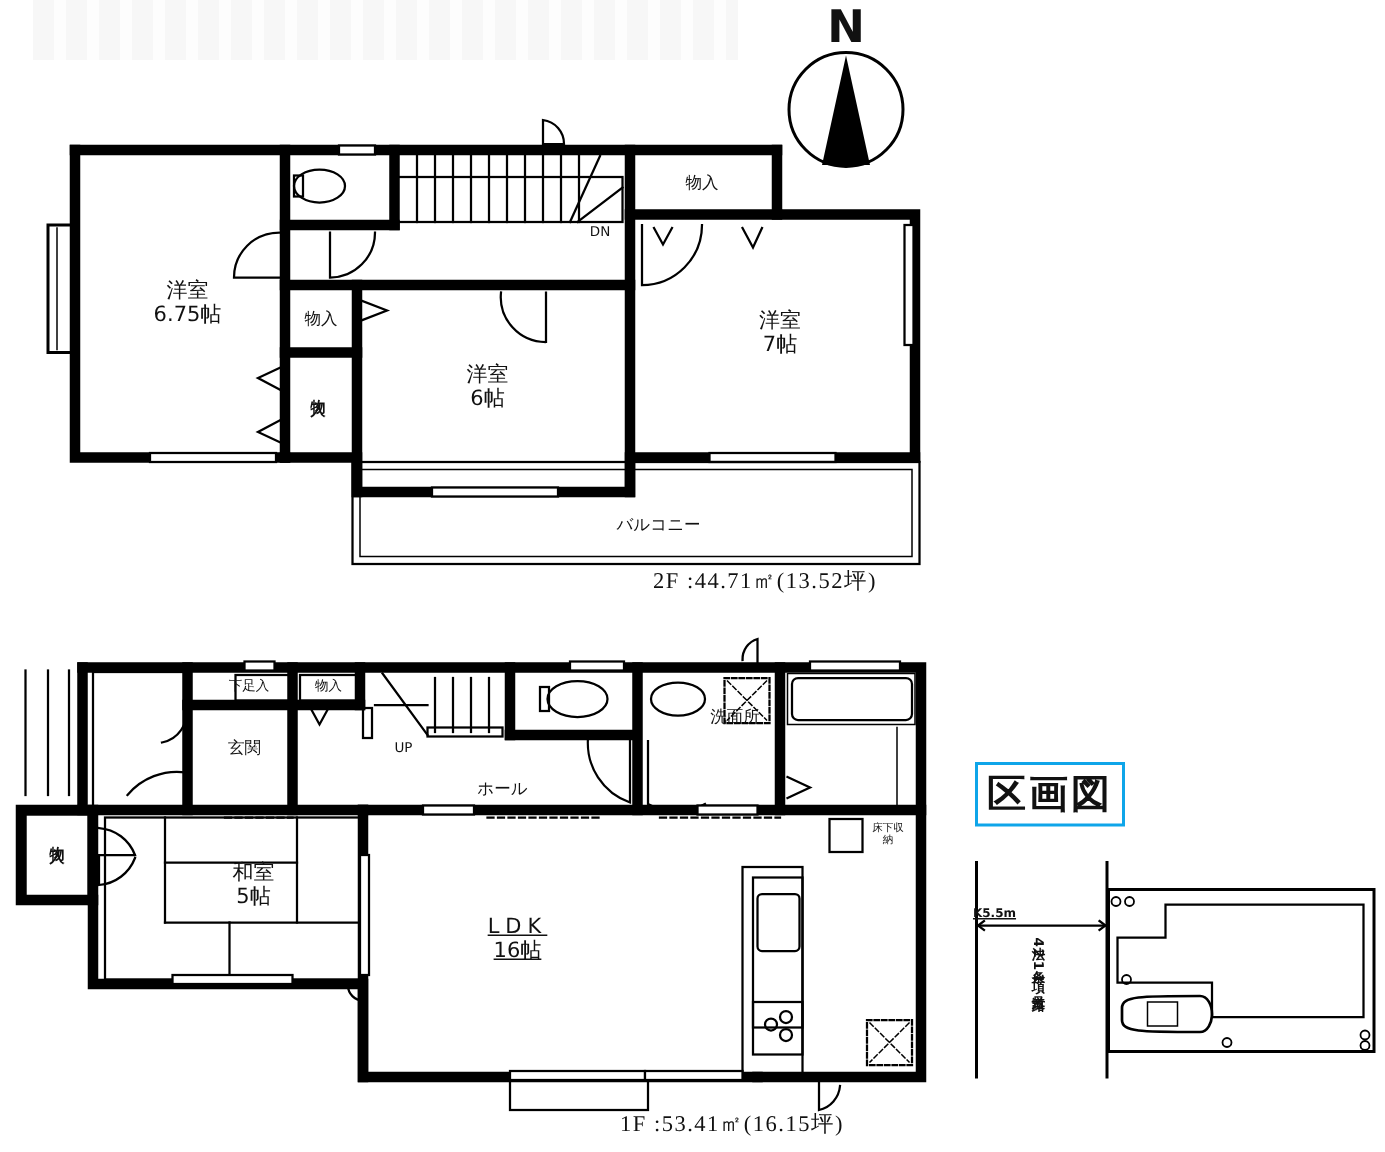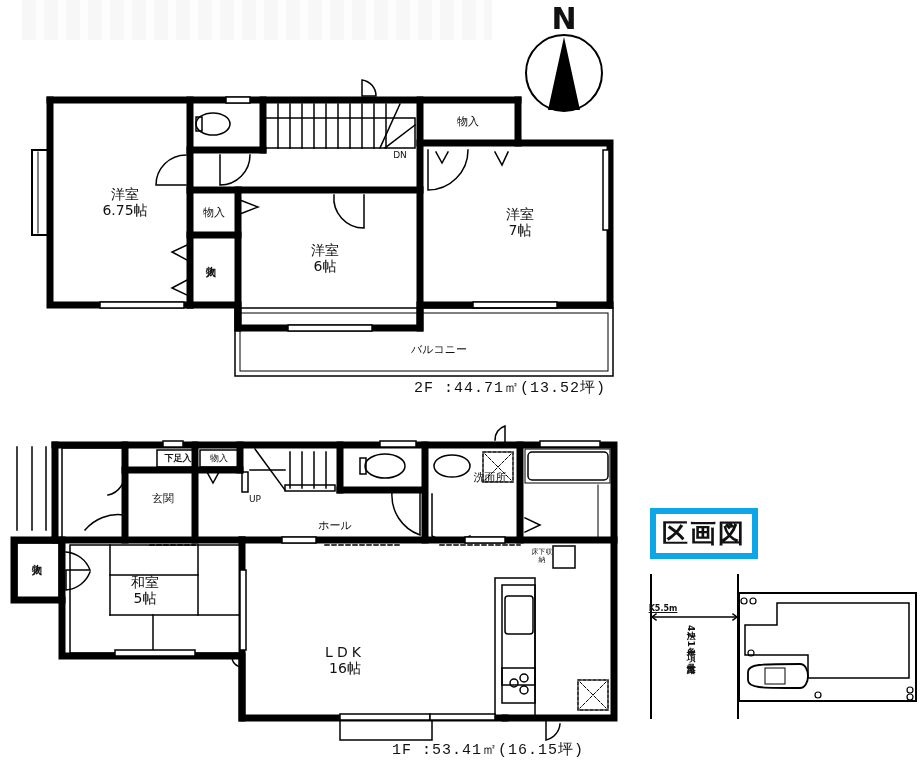--- a/index.html
+++ b/index.html
@@ -2,22 +2,22 @@
 <html><head>
 <meta charset="utf-8">
 <style>
   html, body { margin:0; padding:0; background:#ffffff; }
   body { width:923px; height:768px; position:relative; overflow:hidden; font-family:"DejaVu Sans", sans-serif; color:#111; }
   svg.plan { position:absolute; left:0; top:0; }
   .lbl { position:absolute; text-align:center; line-height:1.15; color:#111; white-space:nowrap; }
   .room { font-size:14px; }
   .small { font-size:11px; }
   .tiny { font-size:9px; }
-  .area { font-size:15px; letter-spacing:1px; font-family:Liberation Mono, monospace; }
-  .title-box { position:absolute; border:6px solid #0ea5e9; font-size:26px; font-weight:bold; letter-spacing:2px; padding:2px 6px; }
+  .area { font-size:15px; letter-spacing:1px; font-family:Liberation Serif, serif; }
+  .title-box { position:absolute; border:2px solid #0ea5e9; font-size:26px; font-weight:bold; letter-spacing:2px; padding:2px 6px; }
   .vtext { writing-mode:vertical-rl; font-size:10px; font-weight:bold; letter-spacing:1px; }
   .faded-band { position:absolute; left:22px; top:0; width:470px; height:40px; background:repeating-linear-gradient(90deg,#f7f7f7 0 14px,#fdfdfd 14px 22px); }
 </style>
 </head>
 <body>
 
 <div class="faded-band"></div>
 
 <svg class="plan" width="923" height="768" viewBox="0 0 923 768">
   <g fill="none" stroke="#000" stroke-linecap="square">
@@ -228,33 +228,33 @@
   <div>洋室</div>
   <div>7帖</div>
 </div>
 <div class="lbl small" style="left:443px;top:116px;width:50px;">物入</div>
 <div class="lbl small" style="left:193px;top:207px;width:42px;">物入</div>
 <div class="lbl vtext" style="left:205px;top:258px;">物入</div>
 <div class="lbl tiny" style="left:388px;top:150px;width:24px;">DN</div>
 <div class="lbl small" style="left:394px;top:344px;width:90px;">バルコニー</div>
 <div class="lbl area" style="left:405px;top:380px;width:210px;">2F :44.71㎡(13.52坪)</div>
 
-<div class="lbl room" style="left:295px;top:644px;width:100px;">
+<div class="lbl room" style="left:295px;top:610px;width:100px;text-decoration:underline;">
   <div style="letter-spacing:4px;">LDK</div>
   <div>16帖</div>
 </div>
-<div class="lbl room" style="left:100px;top:574px;width:90px;">
+<div class="lbl room" style="left:124px;top:574px;width:90px;">
   <div>和室</div>
   <div>5帖</div>
 </div>
 <div class="lbl small" style="left:138px;top:493px;width:50px;">玄関</div>
-<div class="lbl tiny" style="left:160px;top:453px;width:36px;font-weight:bold;">下足入</div>
+<div class="lbl tiny" style="left:148px;top:453px;width:36px;">下足入</div>
 <div class="lbl tiny" style="left:201px;top:453px;width:36px;">物入</div>
 <div class="lbl vtext" style="left:31px;top:556px;">物入</div>
 <div class="lbl small" style="left:305px;top:520px;width:60px;">ホール</div>
 <div class="lbl small" style="left:460px;top:472px;width:60px;">洗面所</div>
-<div class="lbl tiny" style="left:243px;top:494px;width:24px;">UP</div>
-<div class="lbl" style="left:531px;top:548px;width:22px;font-size:7px;white-space:normal;">床下収納</div>
+<div class="lbl tiny" style="left:257px;top:494px;width:24px;">UP</div>
+<div class="lbl" style="left:581px;top:548px;width:22px;font-size:7px;white-space:normal;">床下収納</div>
 <div class="lbl area" style="left:383px;top:742px;width:210px;">1F :53.41㎡(16.15坪)</div>
 
 <div class="title-box" style="left:650px;top:508px;">区画図</div>
 <div class="lbl" style="left:640px;top:604px;width:46px;font-size:8px;font-weight:bold;text-decoration:underline;">K5.5m</div>
 <div class="lbl vtext" style="left:686px;top:624px;font-size:9px;">法42条1項1号道路</div>
 
 </body></html>

